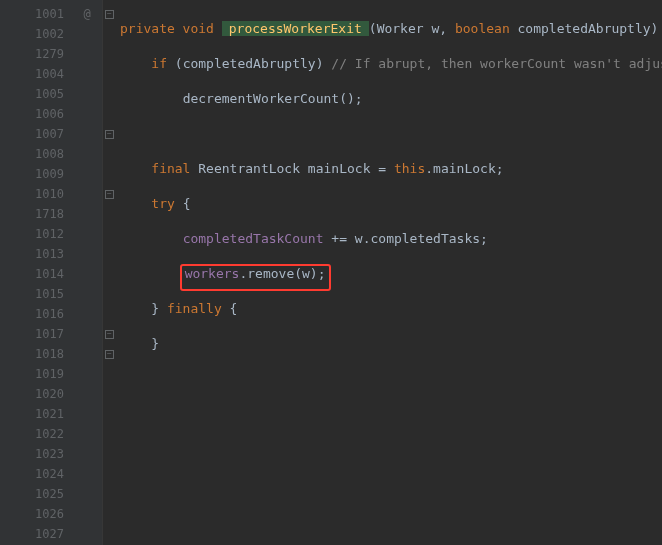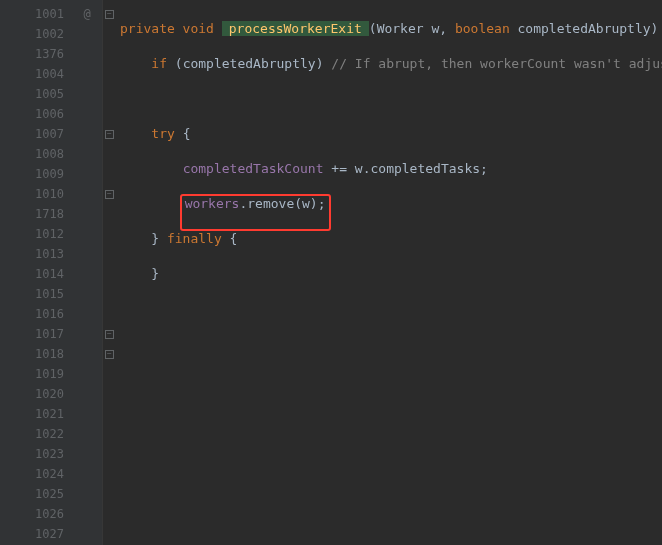--- a/index.html
+++ b/index.html
@@ -72,40 +72,40 @@
   line-height: 20px;
   position: relative;
 }
 .kw { color: #cc7832; }
 .field { color: #9876aa; }
 .comment { color: #808080; }
 .hl-method { background: #32593d; color: #ffc66d; padding: 0 7px; }
 .redbox {
   border: 2px solid #ff3b30;
   border-radius: 3px;
-  padding: 0 3px 18px 3px;
+  padding: 0 3px 8px 3px;
   margin-left: -3px;
 }
 .fold-icon {
   width: 9px; height: 9px;
   border: 1px solid #606366;
   display: inline-flex;
   align-items: center;
   justify-content: center;
   font-size: 8px;
   line-height: 1;
 }
 </style>
 </head>
 <body>
 
 <div class="gutter" id="gutter">
     <div class="gutter-row">1001</div>
     <div class="gutter-row">1002</div>
-    <div class="gutter-row">1376</div>
+    <div class="gutter-row">1279</div>
     <div class="gutter-row">1004</div>
     <div class="gutter-row">1005</div>
     <div class="gutter-row">1006</div>
     <div class="gutter-row">1007</div>
     <div class="gutter-row">1008</div>
     <div class="gutter-row">1009</div>
     <div class="gutter-row">1010</div>
     <div class="gutter-row">1718</div>
     <div class="gutter-row">1012</div>
     <div class="gutter-row">1013</div>
@@ -189,21 +189,23 @@
     <div class="fold-row"></div>
     <div class="fold-row"></div>
     <div class="fold-row"></div>
     <div class="fold-row"></div>
     <div class="fold-row"></div>
   </div>
 
 <div class="code">
 <div class="code-row"><span class="kw">private void </span><span class="hl-method">processWorkerExit</span><span>(Worker </span><span>w</span><span>, </span><span class="kw">boolean </span><span>completedAbruptly</span><span>) {</span></div>
 <div class="code-row">    <span class="kw">if </span><span>(</span><span>completedAbruptly</span><span>) </span><span class="comment">// If abrupt, then workerCount wasn't adjusted</span></div>
+<div class="code-row">        <span>decrementWorkerCount();</span></div>
 <div class="code-row"><span></span></div>
+<div class="code-row">    <span class="kw">final </span><span>ReentrantLock </span><span>mainLock = </span><span class="kw">this</span><span>.mainLock;</span></div>
 <div class="code-row">    <span class="kw">try </span><span>{</span></div>
 <div class="code-row">        <span class="field">completedTaskCount</span><span> += </span><span>w</span><span>.completedTasks;</span></div>
 <div class="code-row">        <span class="redbox"><span class="field">workers</span><span>.remove(w);</span></span></div>
 <div class="code-row">    <span>} </span><span class="kw">finally </span><span>{</span></div>
 <div class="code-row">    <span>}</span></div>
 <div class="code-row"><span></span></div>
 <div class="code-row"><span></span></div>
 <div class="code-row">    </div>
 
 

